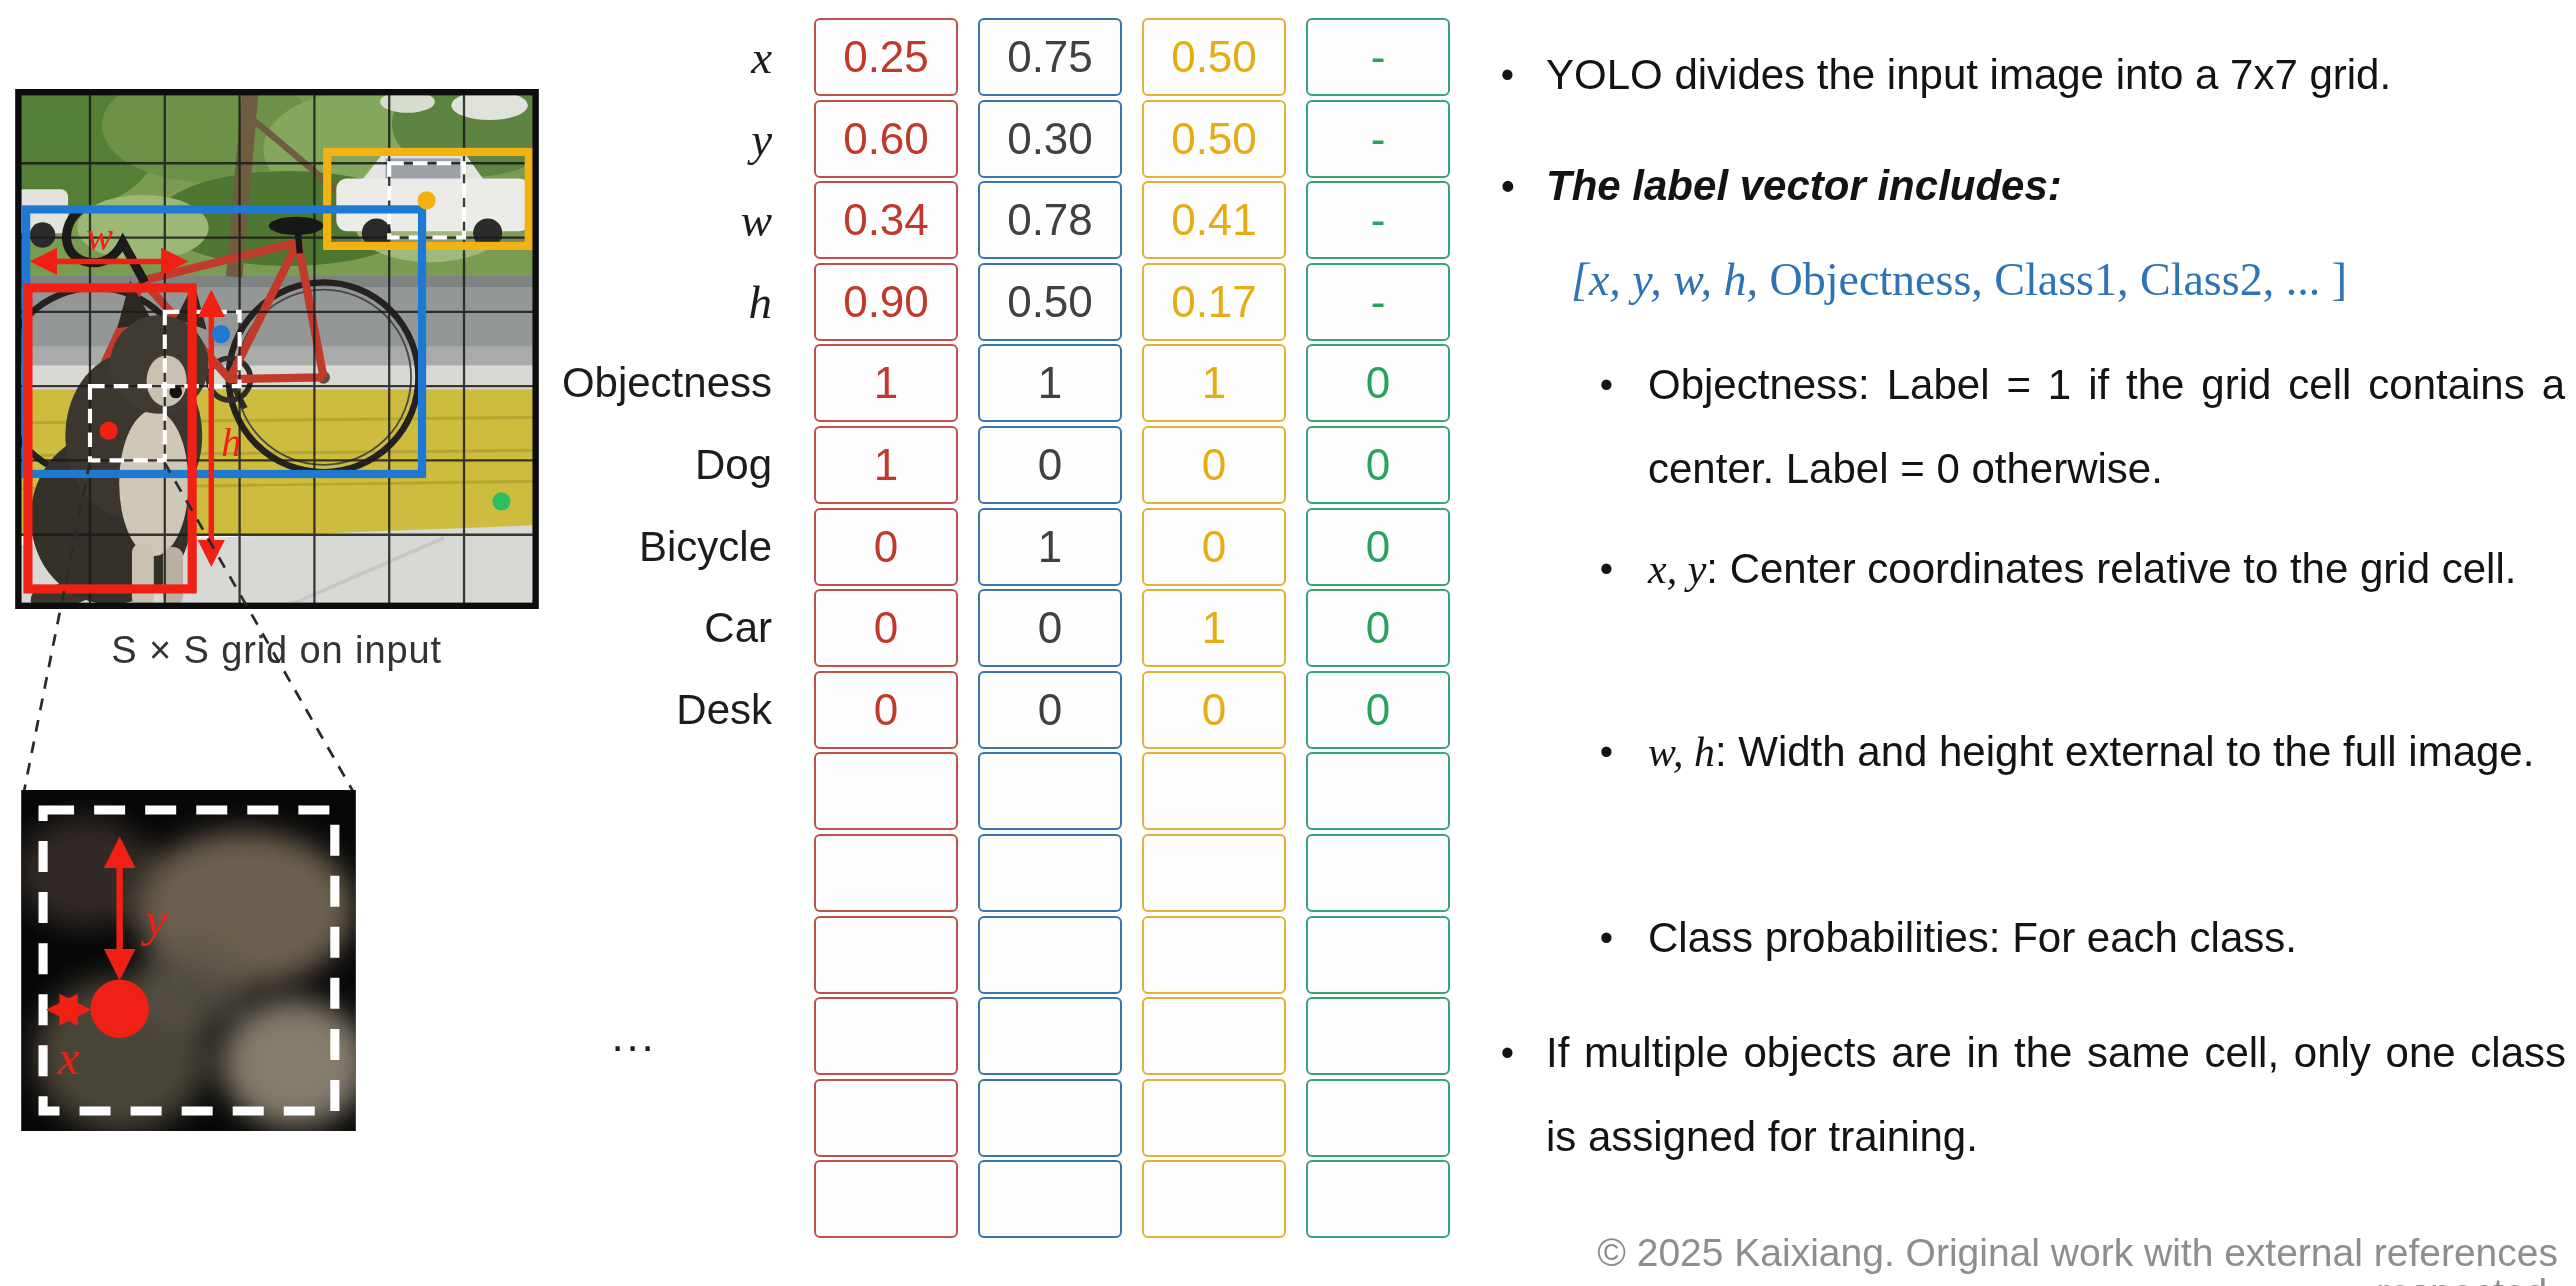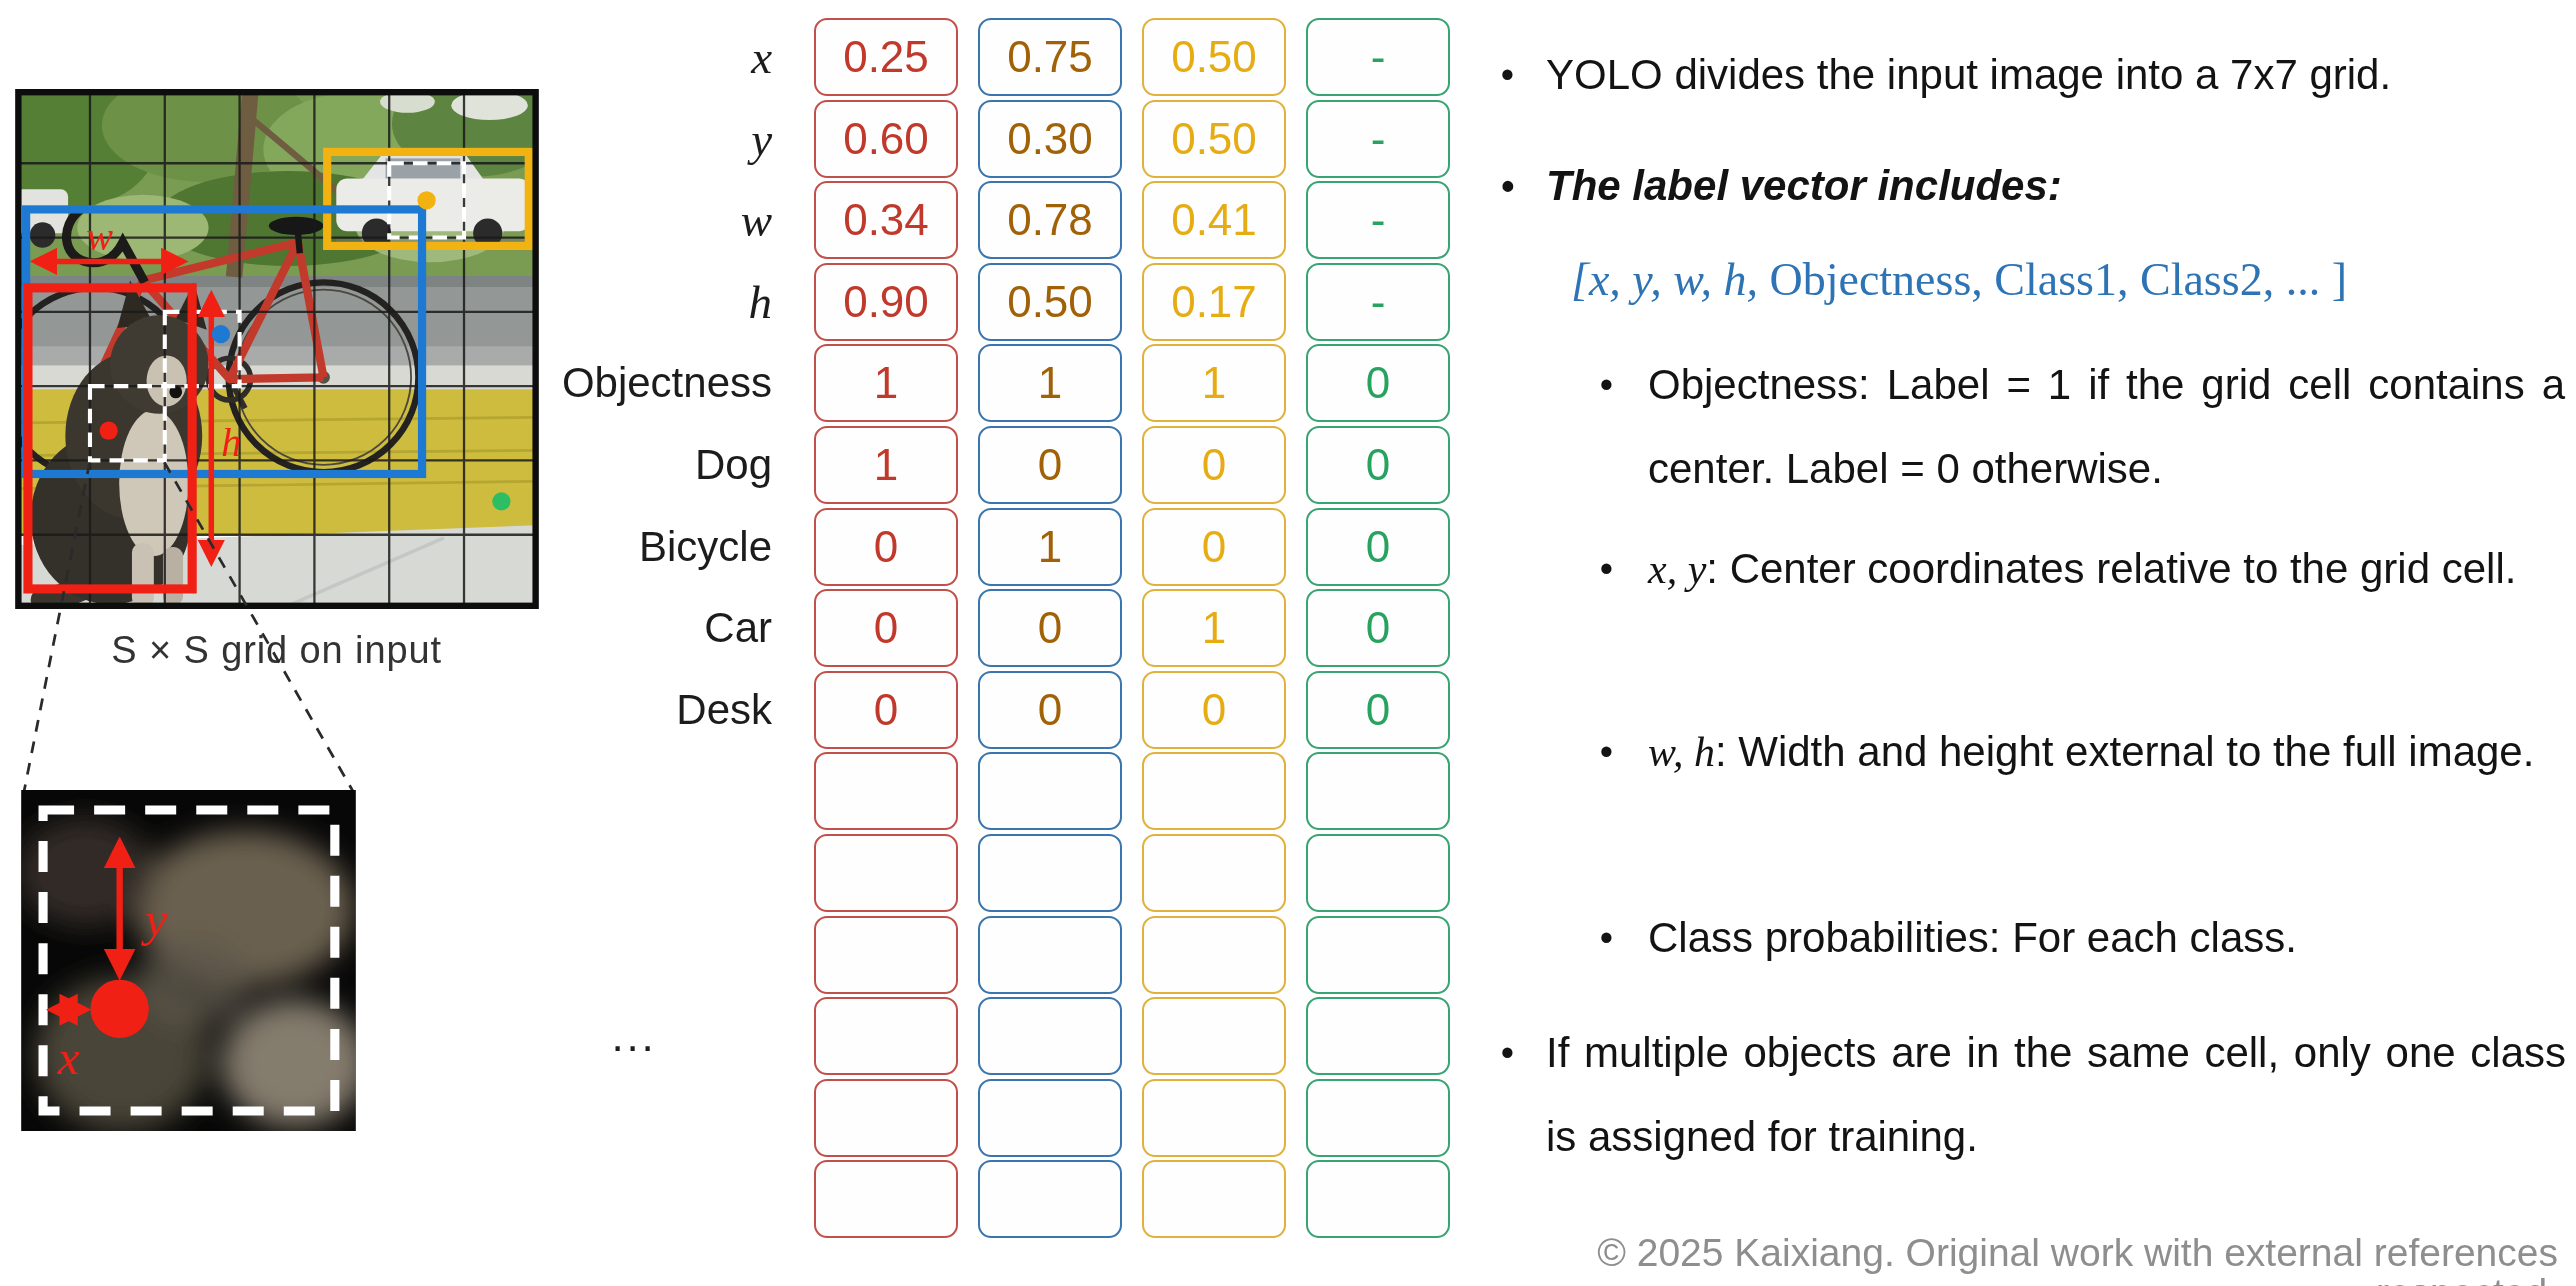--- a/index.html
+++ b/index.html
@@ -14,24 +14,24 @@
                font-size:38px;color:#333;letter-spacing:0.9px;}
 
   
   .table-grid{position:absolute;left:529px;top:18px;display:grid;
               grid-template-columns:265px 144px 144px 144px 144px;
               grid-auto-rows:78px;column-gap:20px;row-gap:3.6px;}
   .tlabel{display:flex;align-items:center;justify-content:flex-end;padding-right:22px;
           font-size:42px;color:#1c1c1c;}
   .tlabel.math{font-family:"Liberation Serif",serif;font-style:italic;font-size:47px;}
   .tlabel.dots{font-size:44px;letter-spacing:2.7px;justify-content:center;padding-right:55px;}
-  .cell{border:2.7px solid #999;border-radius:13px;background:#fefefe;
+  .cell{border:2.7px solid #999;border-radius:6px;background:#fefefe;
         display:flex;align-items:center;justify-content:center;font-size:44px;}
   .c0{border-color:#c2504a;color:#c0392b;}
-  .c1{border-color:#3a76ad;color:#a16207;}
+  .c1{border-color:#3a76ad;color:#404040;}
   .c2{border-color:#e0b13c;color:#e6ac14;}
   .c3{border-color:#38a471;color:#27a35f;}
 
   
   .rp{position:absolute;left:1478px;top:0;width:1098px;height:902px;}
   .bullet{position:absolute;font-size:42px;line-height:84px;text-align:justify;color:#131313;}
   .bullet::before{content:"\2022";position:absolute;left:1.8px;top:0;font-size:38px;}
   .l1{left:21px;width:1020px;padding-left:47px;}
   .l2{left:120px;width:917px;padding-left:50px;}
   .bold{font-weight:bold;font-style:italic;}

